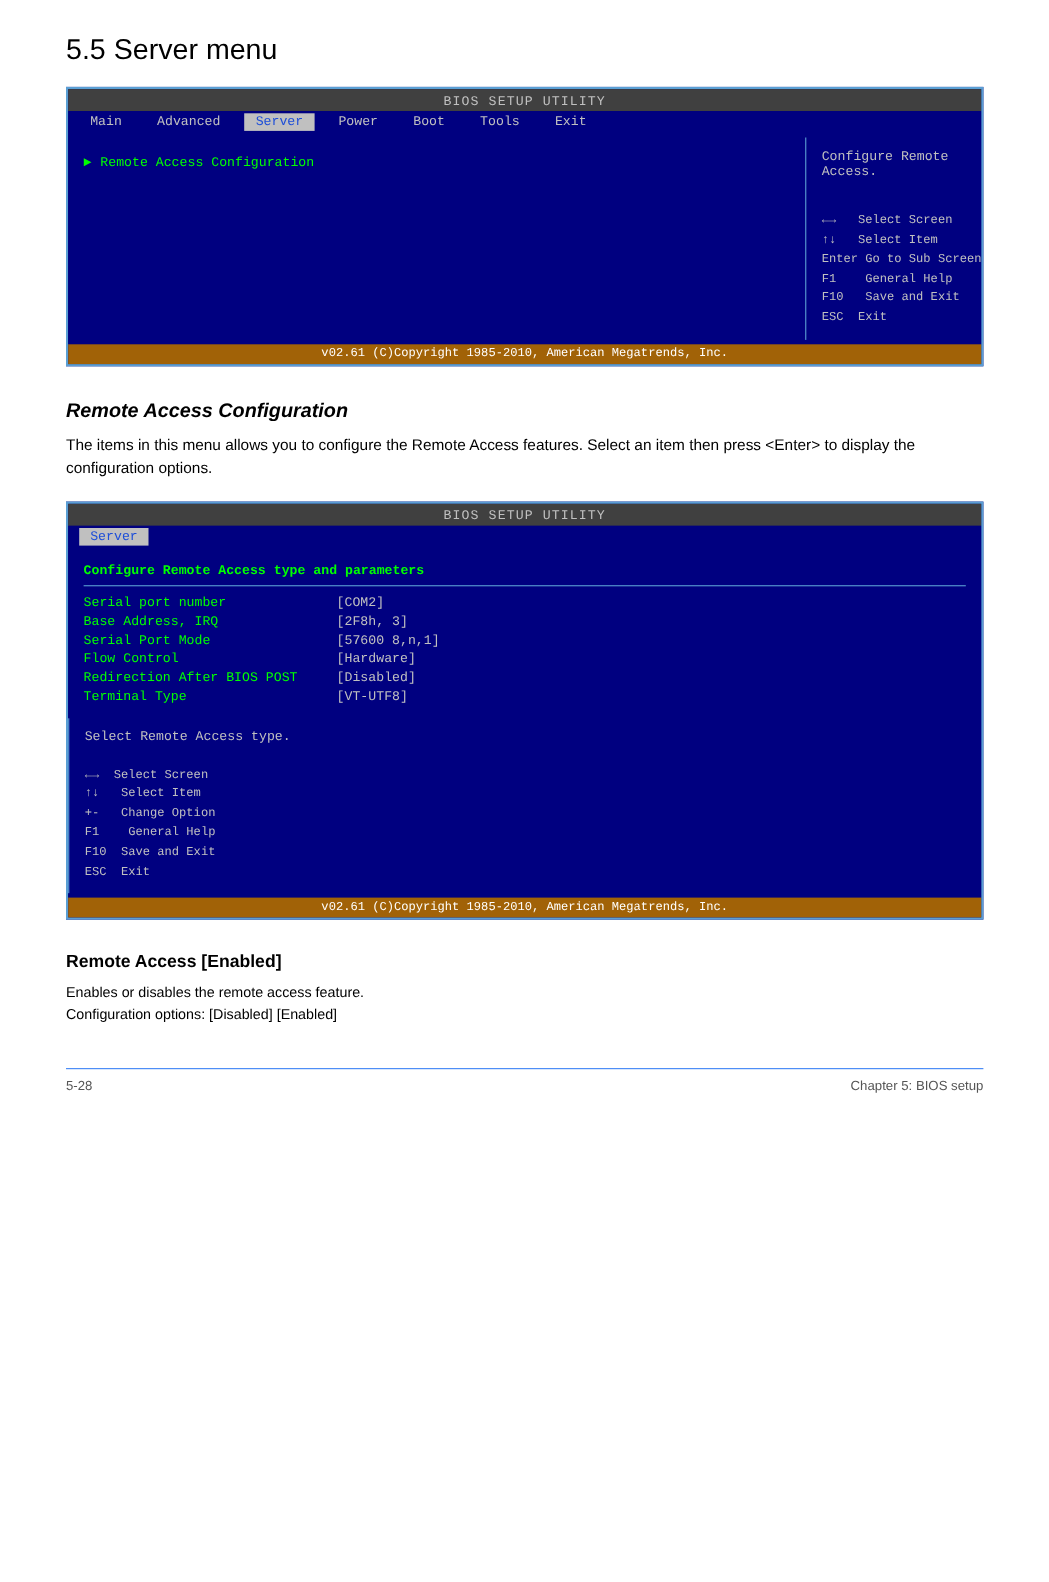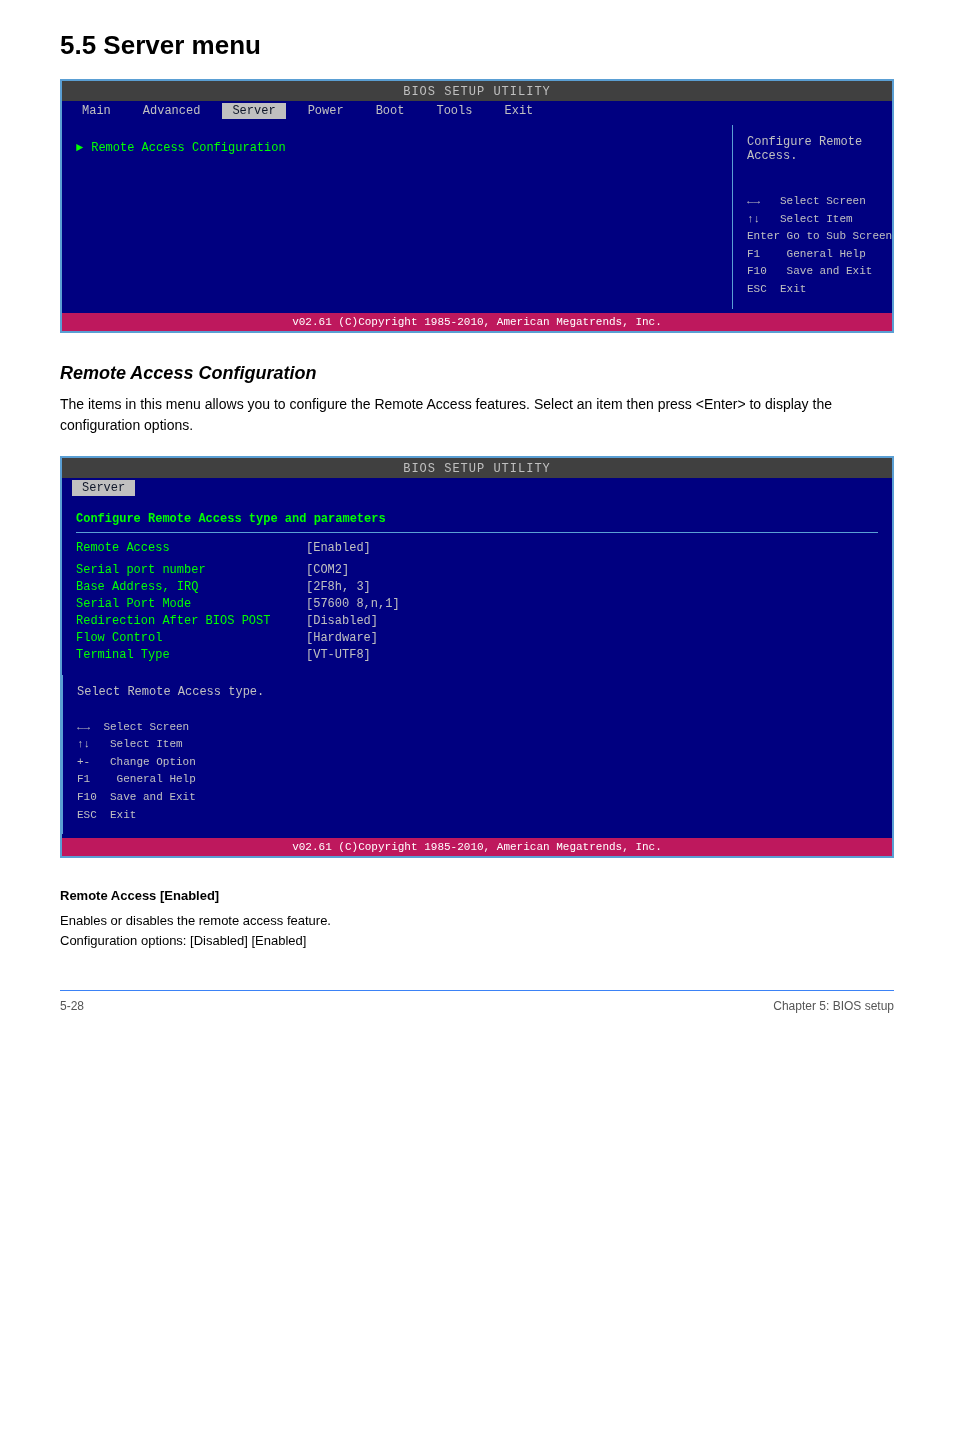--- a/index.html
+++ b/index.html
@@ -9,21 +9,21 @@
       background: #fff;
       color: #000;
       width: 954px;
       min-height: 1438px;
       padding: 30px 60px 40px 60px;
     }
 
     
     .page-title {
       font-size: 26px;
-      font-weight: bold;
+      font-weight: normal;
       margin-bottom: 18px;
       color: #000;
     }
 
     
     .bios-screen {
       border: 2px solid #5a9fd4;
       background: #000080;
       color: #c0c0c0;
       font-family: 'Courier New', Courier, monospace;
@@ -52,21 +52,21 @@
     .bios-menu-item {
       color: #c0c0c0;
       font-family: 'Courier New', Courier, monospace;
       font-size: 12px;
       padding: 1px 10px;
       cursor: default;
     }
 
     .bios-menu-item.active {
       background: #c0c0c0;
-      color: #0f172a;
+      color: #1d4ed8;
     }
 
     .bios-body {
       display: flex;
       flex-direction: row;
       background: #000080;
       padding: 4px 0 4px 0;
       min-height: 160px;
     }
 
@@ -95,21 +95,21 @@
       font-family: 'Courier New', Courier, monospace;
       font-size: 12px;
       margin-top: 6px;
     }
 
     .bios-arrow {
       color: #00ff00;
     }
 
     .bios-footer {
-      background: #be185d;
+      background: #a16207;
       color: #fff;
       text-align: center;
       font-family: 'Courier New', Courier, monospace;
       font-size: 11px;
       padding: 3px 0;
     }
 
     .bios-help-text {
       color: #c0c0c0;
       font-family: 'Courier New', Courier, monospace;
@@ -211,21 +211,21 @@
     .bios2-help-text {
       color: #c0c0c0;
       font-family: 'Courier New', Courier, monospace;
       font-size: 11px;
       line-height: 1.6;
       margin-top: 20px;
     }
 
     
     .subsection-title {
-      font-size: 13px;
+      font-size: 16px;
       font-weight: bold;
       margin-bottom: 8px;
       color: #000;
     }
 
     .subsection-body {
       font-size: 13px;
       color: #000;
       line-height: 1.5;
     }
@@ -286,44 +286,40 @@
 <div class="bios-screen2">
   <div class="bios-title-bar">BIOS SETUP UTILITY</div>
   <div class="bios-menu-bar">
     <span class="bios-menu-item active">Server</span>
   </div>
   <div class="bios2-body">
     <div class="bios2-main">
       <div class="bios2-section-title">Configure Remote Access type and parameters</div>
       <hr class="bios2-divider">
 
-      <div class="bios2-row">
-        <span class="bios2-label">Remote Access</span>
-        <span class="bios2-value">[Enabled]</span>
-      </div>
       <div style="margin-top:8px;"></div>
       <div class="bios2-row">
         <span class="bios2-label">Serial port number</span>
         <span class="bios2-value">[COM2]</span>
       </div>
       <div class="bios2-row">
         <span class="bios2-label">     Base Address, IRQ</span>
         <span class="bios2-value">[2F8h, 3]</span>
       </div>
       <div class="bios2-row">
         <span class="bios2-label">Serial Port Mode</span>
         <span class="bios2-value">[57600 8,n,1]</span>
       </div>
       <div class="bios2-row">
+        <span class="bios2-label">Flow Control</span>
+        <span class="bios2-value">[Hardware]</span>
+      </div>
+      <div class="bios2-row">
         <span class="bios2-label">Redirection After BIOS POST</span>
         <span class="bios2-value">[Disabled]</span>
-      </div>
-      <div class="bios2-row">
-        <span class="bios2-label">Flow Control</span>
-        <span class="bios2-value">[Hardware]</span>
       </div>
       <div class="bios2-row">
         <span class="bios2-label">Terminal Type</span>
         <span class="bios2-value">[VT-UTF8]</span>
       </div>
     </div>
     <div class="bios2-side">
       <div style="color:#c0c0c0; font-family:'Courier New',Courier,monospace; font-size:12px; margin-bottom:6px;">Select Remote Access type.</div>
       <div class="bios2-help-text">
         <div class="bios-key-line">←→  Select Screen</div>

